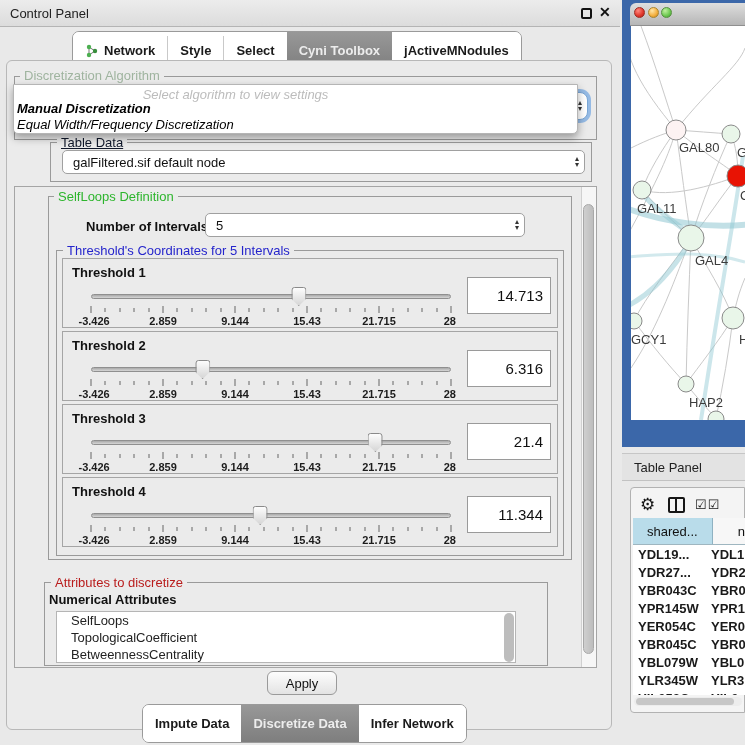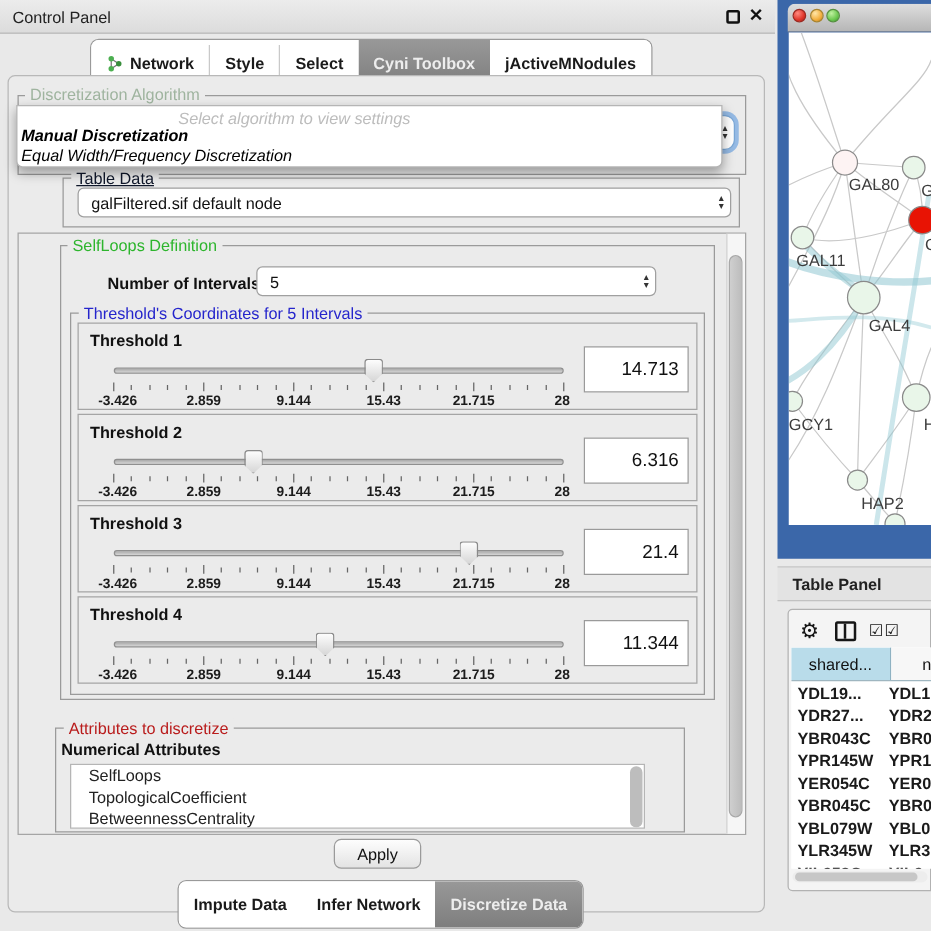--- a/index.html
+++ b/index.html
@@ -80,21 +80,21 @@
   #net-frame { left:622px; top:0; width:123px; height:447px; background:#3b67a9; }
   #net-titlebar { left:630px; top:3px; width:115px; height:23px; background:linear-gradient(#dedede,#b6b6b6); border-radius:6px 0 0 0; border-bottom:1px solid #8f8f8f; }
   .tl { position:absolute; top:7px; width:11px; height:11px; border-radius:50%; }
   #tl-red { left:634px; background:radial-gradient(circle at 35% 30%, #ff8a80, #e0362a 60%, #a3221a); border:1px solid #9c2a22; }
   #tl-yellow { left:648px; background:radial-gradient(circle at 35% 30%, #ffe6a8, #f3ae3d 60%, #b77f23); border:1px solid #a9842f; }
   #tl-green { left:661px; background:radial-gradient(circle at 35% 30%, #c0f0a0, #6cc84f 60%, #3f9435); border:1px solid #55913f; }
   #net-canvas { left:631px; top:26px; width:114px; height:394px; background:#fff; overflow:hidden; }
 
   
   #tp-titlebar { left:622px; top:453px; width:123px; height:28px; background:#e3e3e3; border-top:1px solid #c6c6c6; border-bottom:1px solid #c2c2c2; }
-  #tp-title { left:634px; top:459px; font-size:13px; color:#222;font-weight:bold; }
+  #tp-title { left:634px; top:459px; font-size:13px; color:#222; }
   #tp-panel { left:630px; top:487px; width:115px; height:226px; background:#f4f4f4; border:1px solid #b2b2b2; border-radius:4px 0 0 4px; }
   #tp-gear { left:640px; top:494px; font-size:17px; color:#161616; }
   #tp-split { left:668px; top:497px; width:17px; height:16px; border:2px solid #161616; border-radius:2px; }
   #tp-split::after { content:""; position:absolute; left:5px; top:0; width:2px; height:12px; background:#161616; }
   #tp-checks { left:695px; top:497px; font-size:13px; color:#161616; letter-spacing:1px; }
   #tp-table { left:633px; top:518px; width:112px; height:177px; background:#fff; overflow:hidden; }
   #tp-header { display:flex; height:27px; border-bottom:1px solid #9fb6c0; }
   .th1 { width:85px; background:#b9dcea; border-right:1px solid #8fb2c2; font-size:13px; color:#111; display:flex; align-items:center; justify-content:center; }
   .th2 { flex:1; background:#f7f7f7; font-size:13px; color:#111; display:flex; align-items:center; padding-left:25px; }
   .trow { display:flex; height:18px; align-items:center; font-size:13px; font-weight:bold; color:#1a1a1a; }
@@ -364,25 +364,25 @@
     <div class="attr-item">BetweennessCentrality</div>
     <div id="attr-scroll"></div>
   </div>
 
 <button class="abs" id="apply-btn">Apply</button>
 
 <div class="abs tabstrip" id="bottom-tabs">
     <div class="tabseg">
       <span>Impute Data</span>
     </div>
-    <div class="tabseg">
-      <span>Infer Network</span>
-    </div>
     <div class="tabseg sel">
       <span>Discretize Data</span>
+    </div>
+    <div class="tabseg">
+      <span>Infer Network</span>
     </div>
   </div>
 
 <div class="abs" id="net-frame"></div>
 <div class="abs" id="net-titlebar"></div>
 <div class="abs tl" id="tl-red"></div>
 <div class="abs tl" id="tl-yellow"></div>
 <div class="abs tl" id="tl-green"></div>
 <div class="abs" id="net-canvas">
   <svg id="net-svg" width="114" height="394" viewBox="0 0 114 394">

